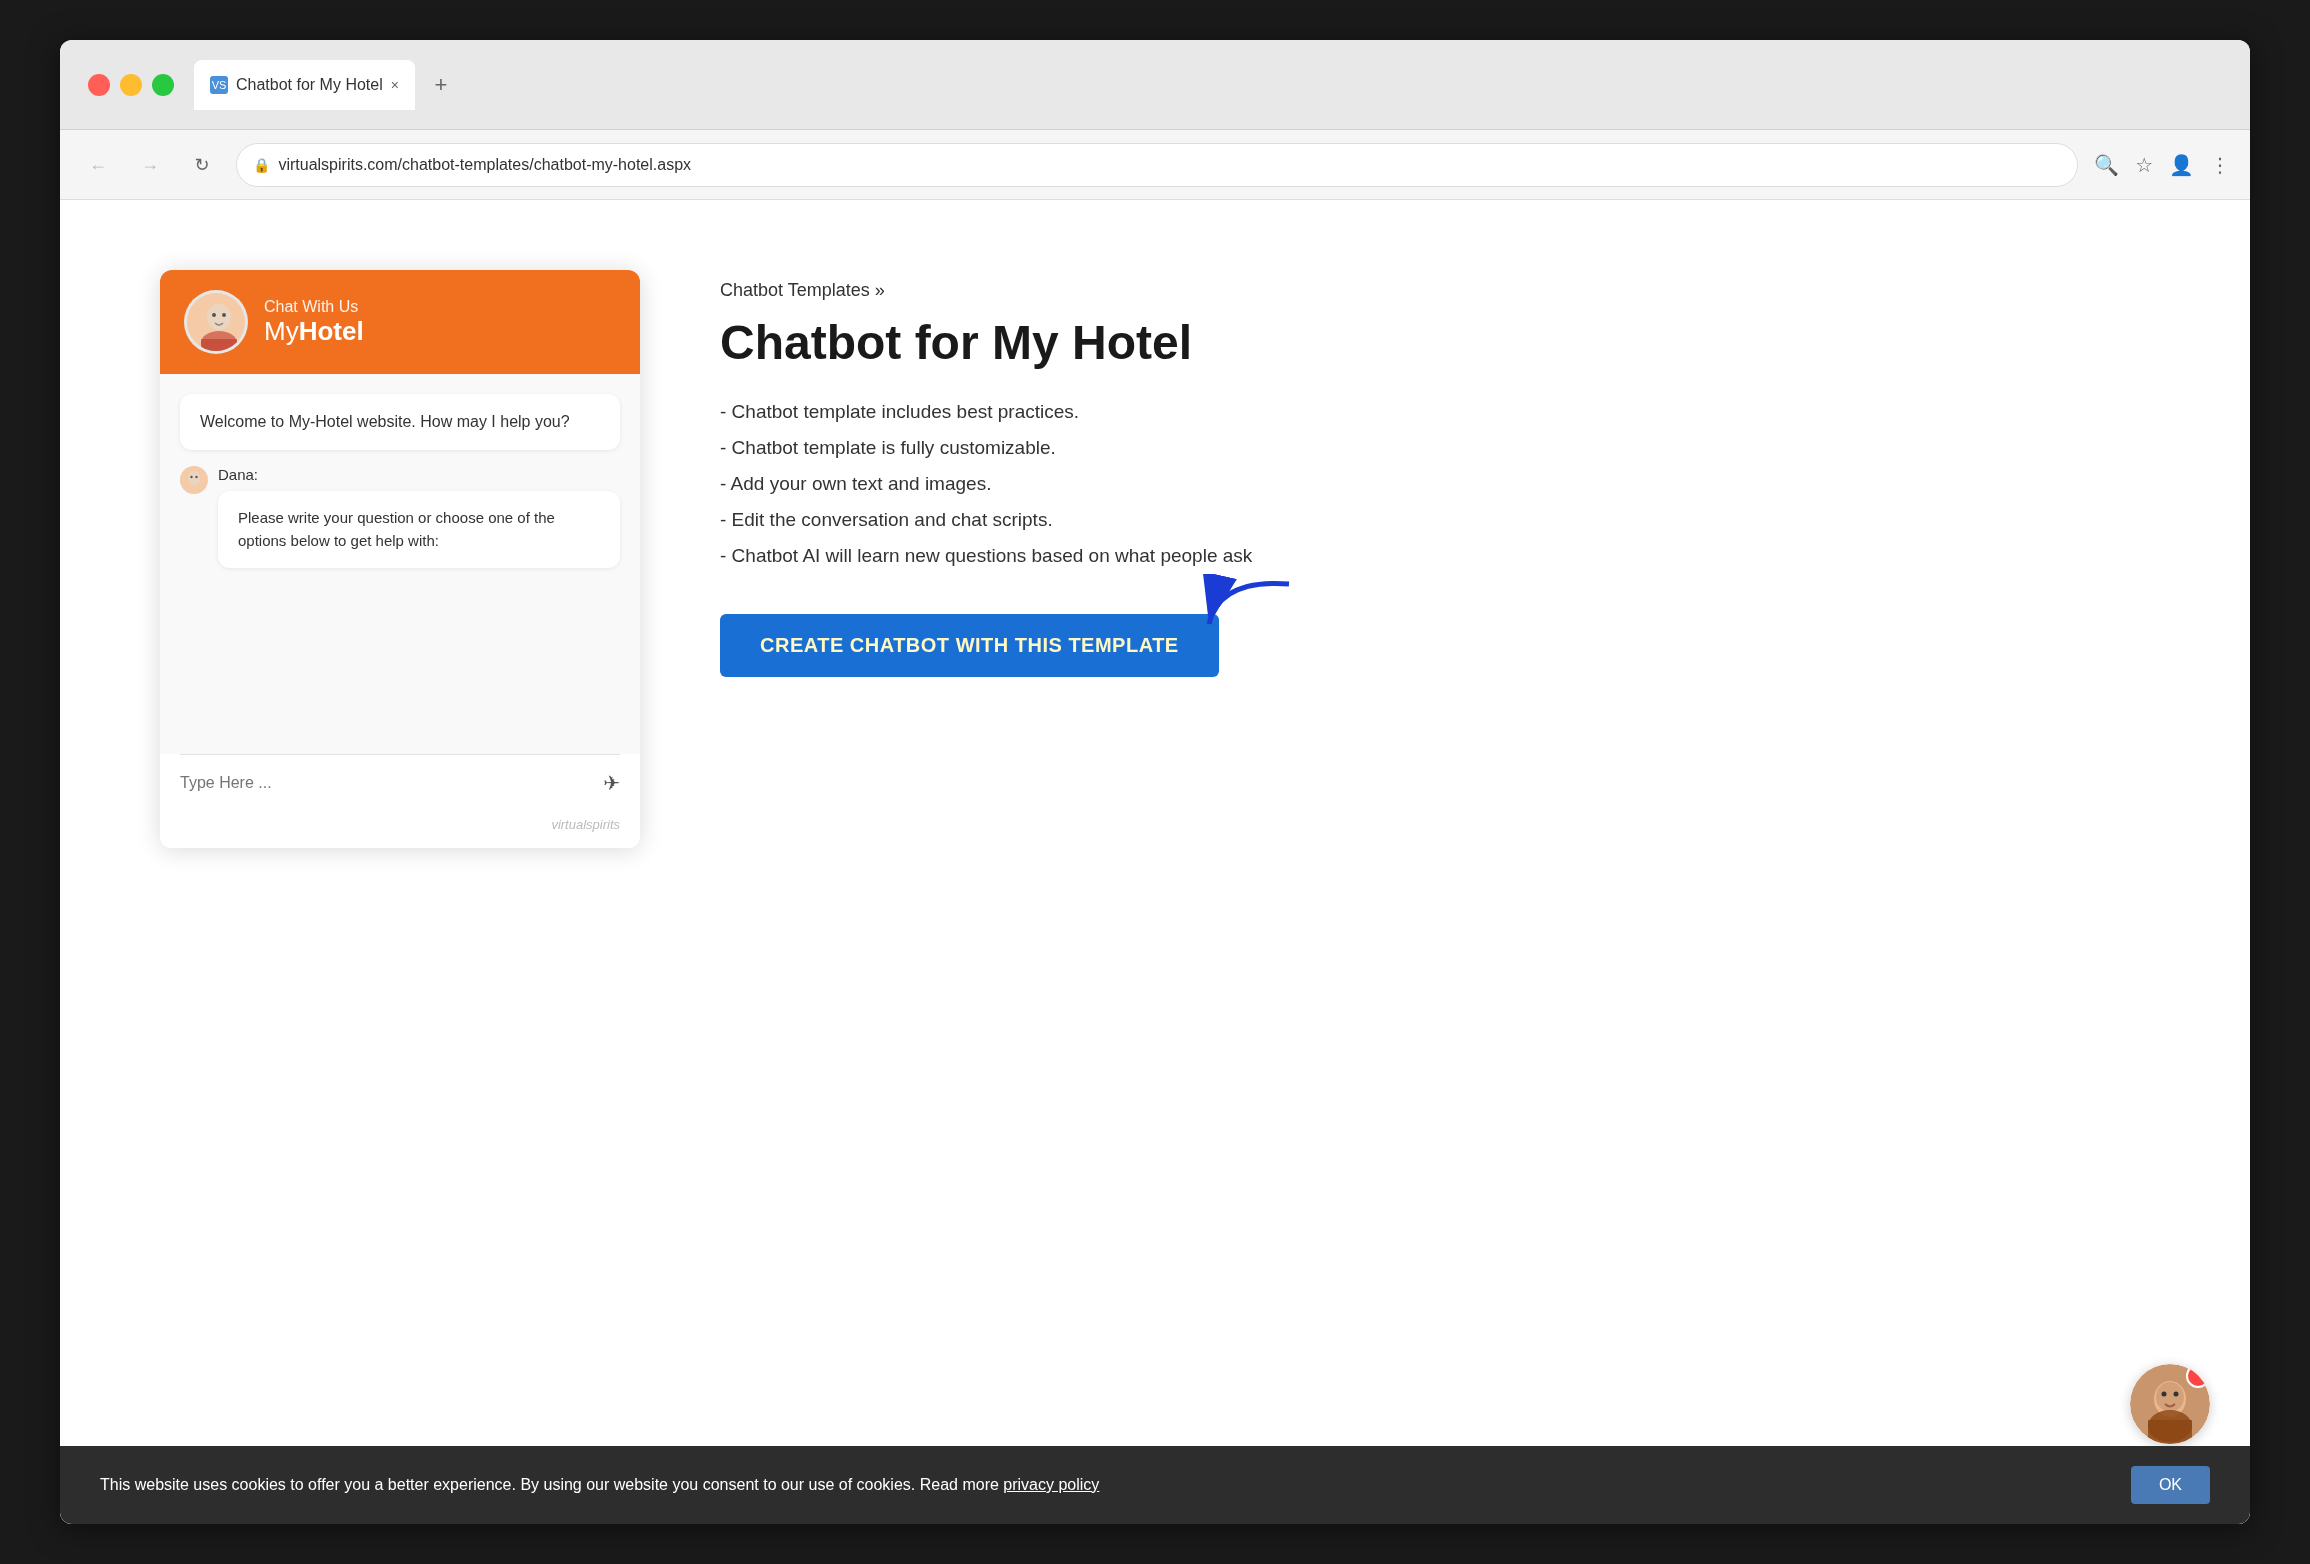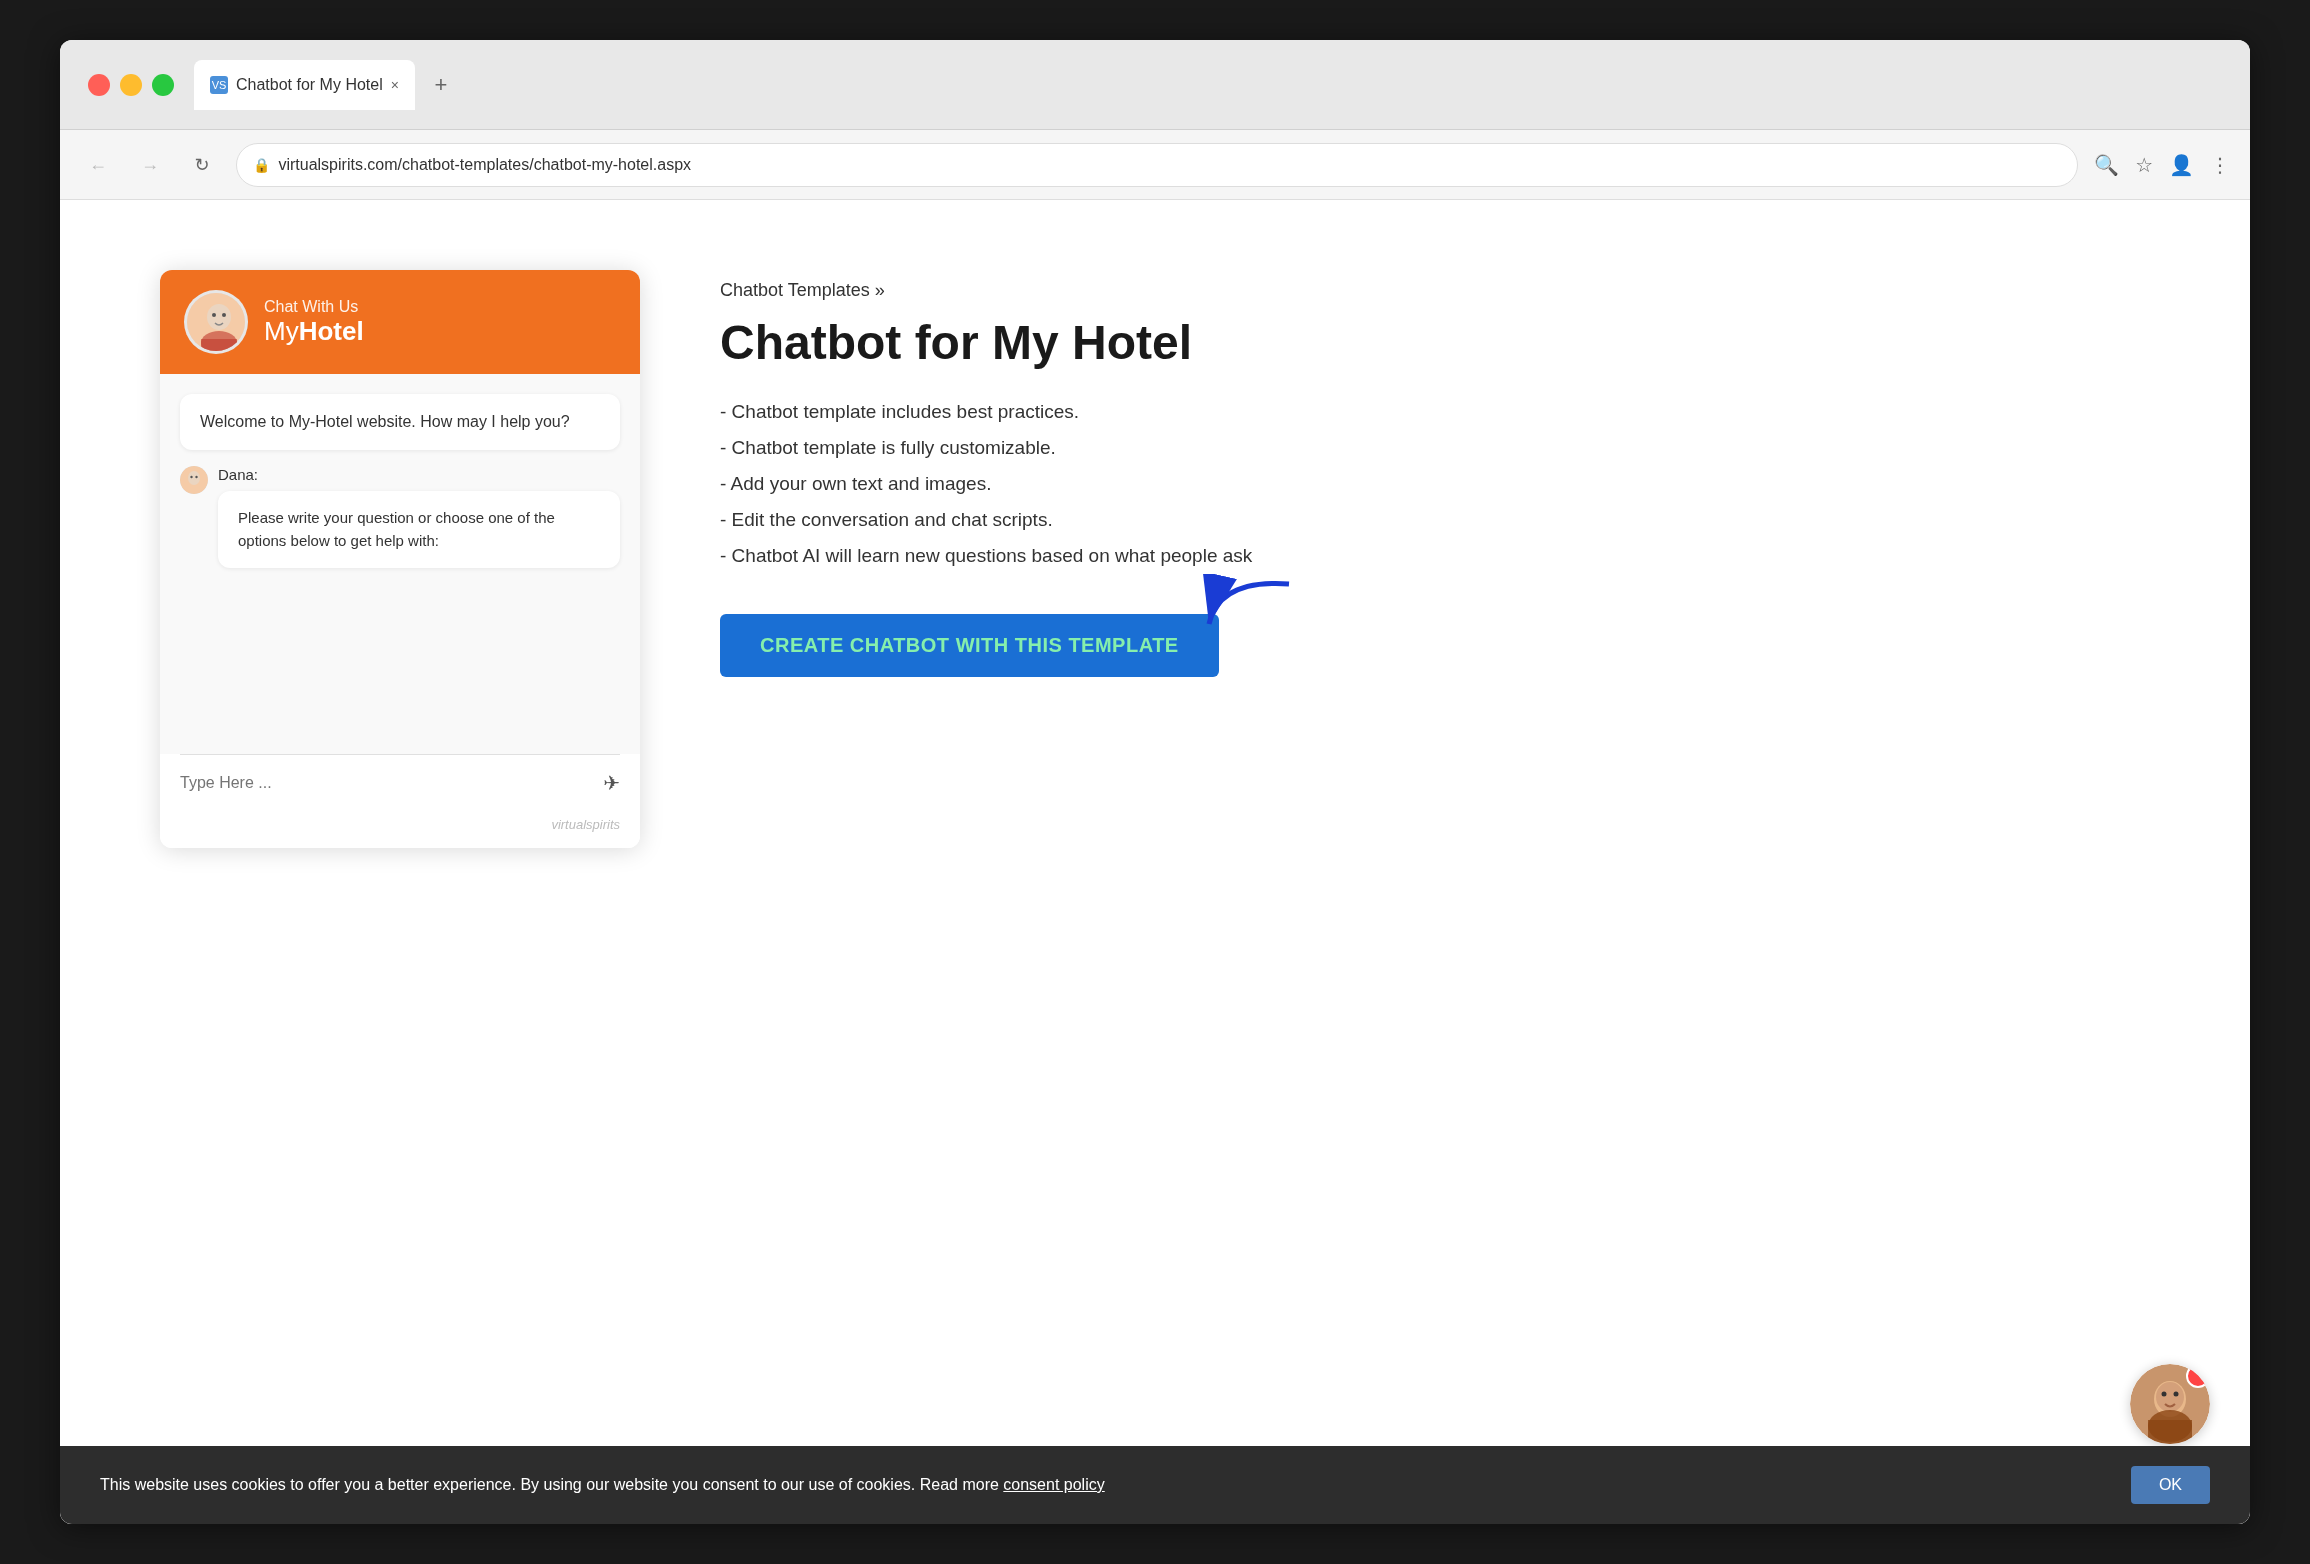--- a/index.html
+++ b/index.html
@@ -367,21 +367,21 @@
     }
 
     .arrow-indicator {
       position: absolute;
       right: -80px;
       top: -40px;
     }
 
     .cta-button {
       background: #1a6fd4;
-      color: #86efac;
+      color: #fef9c3;
       border: none;
       border-radius: 6px;
       padding: 20px 40px;
       font-size: 20px;
       font-weight: 600;
       letter-spacing: 0.5px;
       cursor: pointer;
       text-transform: uppercase;
     }
 
@@ -577,18 +577,18 @@
         <path d="M35 40 Q40 45 45 40" stroke="#a06040" stroke-width="2" fill="none"></path>
         <ellipse cx="40" cy="62" rx="22" ry="16" fill="#8b4513" opacity="0.8"></ellipse>
         <rect x="18" y="56" width="44" height="24" fill="#8b4513" opacity="0.8"></rect>
       </svg>
       <div class="notification-dot"></div>
     </div>
 
     <div class="cookie-banner">
       <span class="cookie-text">
         <span>This website uses cookies to offer you a better experience. By using our website you consent to our use of cookies. Read more</span>
-        <a class="cookie-link">consent policy</a>
+        <a class="cookie-link">privacy policy</a>
       </span>
       <button class="cookie-ok">OK</button>
     </div>
   </div>
 </div>
 
 </body></html>

